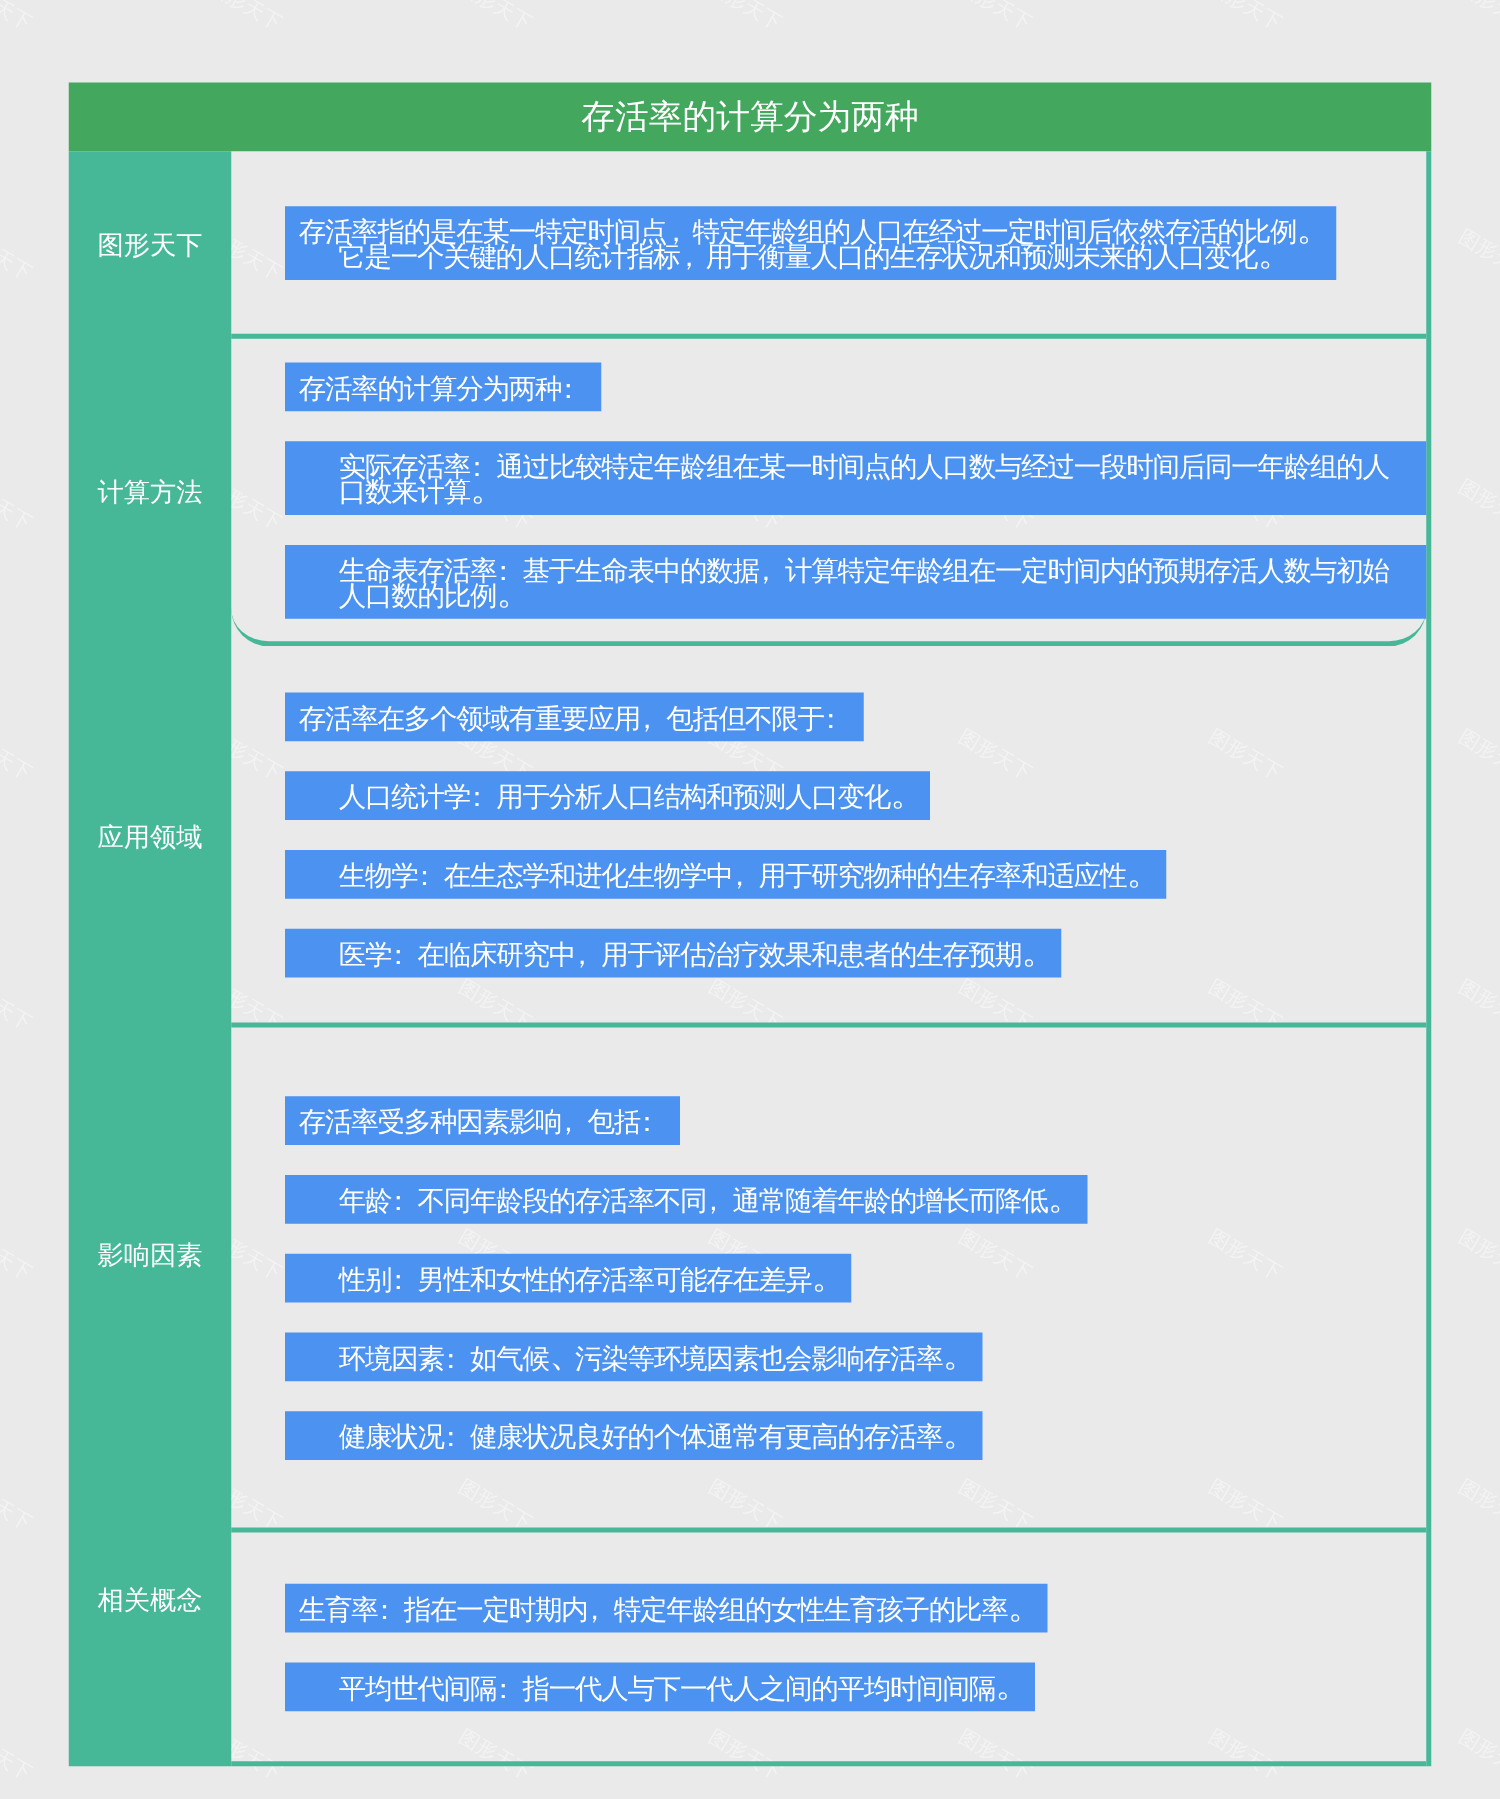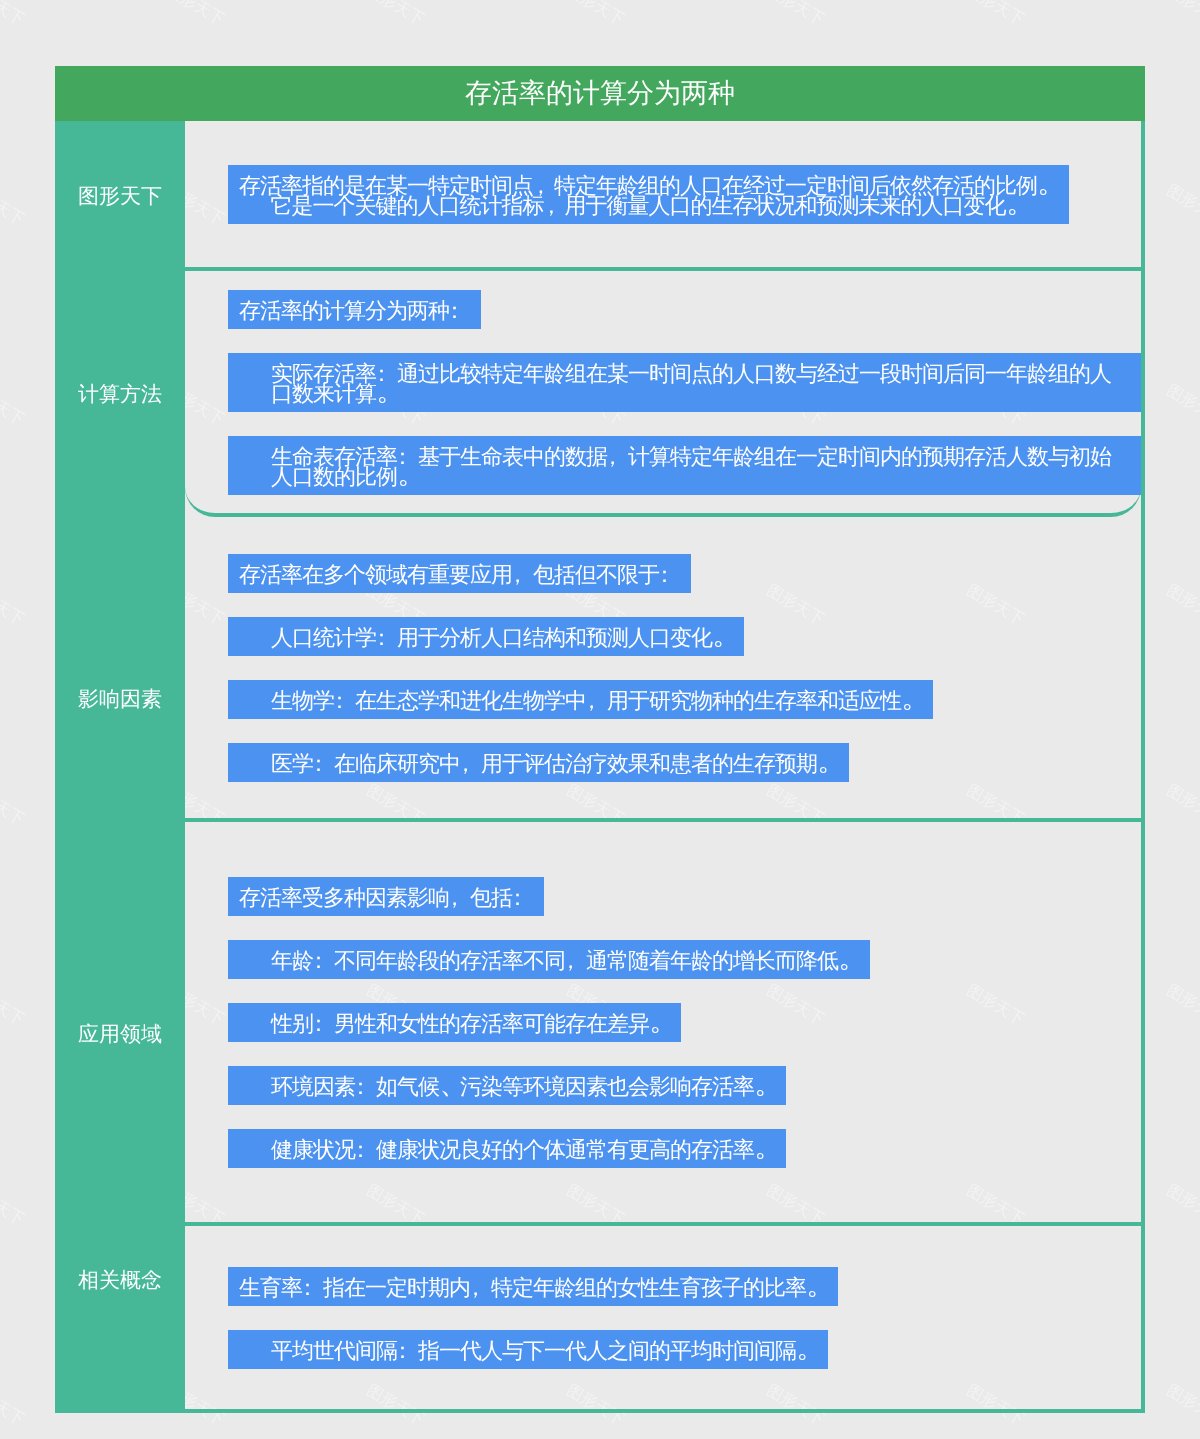--- a/index.html
+++ b/index.html
@@ -102,22 +102,22 @@
     <div class="wm" style="left: 972px; top: 1382px;">图形天下</div>
     <div class="wm" style="left: 1172px; top: 1382px;">图形天下</div>
   </div>
 
 <div id="wrap">
   <div class="title">存活率的计算分为两种</div>
   <div class="grid">
     <div class="sidebar">
         <div class="srow" style="height: 150px;">图形天下</div>
         <div class="srow" style="height: 246px;">计算方法</div>
+        <div class="srow" style="height: 305px;">应用领域</div>
         <div class="srow" style="height: 364px;">影响因素</div>
-        <div class="srow" style="height: 305px;">应用领域</div>
         <div class="srow" style="height: 187px;">相关概念</div>
       </div>
     <div class="content">
         <div class="crow" style="height: 150px;">
           <div class="chip center">存活率指的是在某一特定时间点<span class="pz">，</span>特定年龄组的人口在经过一定时间后依然存活的比例<span class="pj">。</span>
 它是一个关键的人口统计指标<span class="pz">，</span>用于衡量人口的生存状况和预测未来的人口变化<span class="pj">。</span></div>
         </div>
         <div class="crow" style="height: 246px; border-radius: 30px;">
           <div class="chip">存活率的计算分为两种<span class="pz">：</span></div>
           <div class="chip">实际存活率<span class="pz">：</span>通过比较特定年龄组在某一时间点的人口数与经过一段时间后同一年龄组的人口数来计算<span class="pj">。</span></div>

